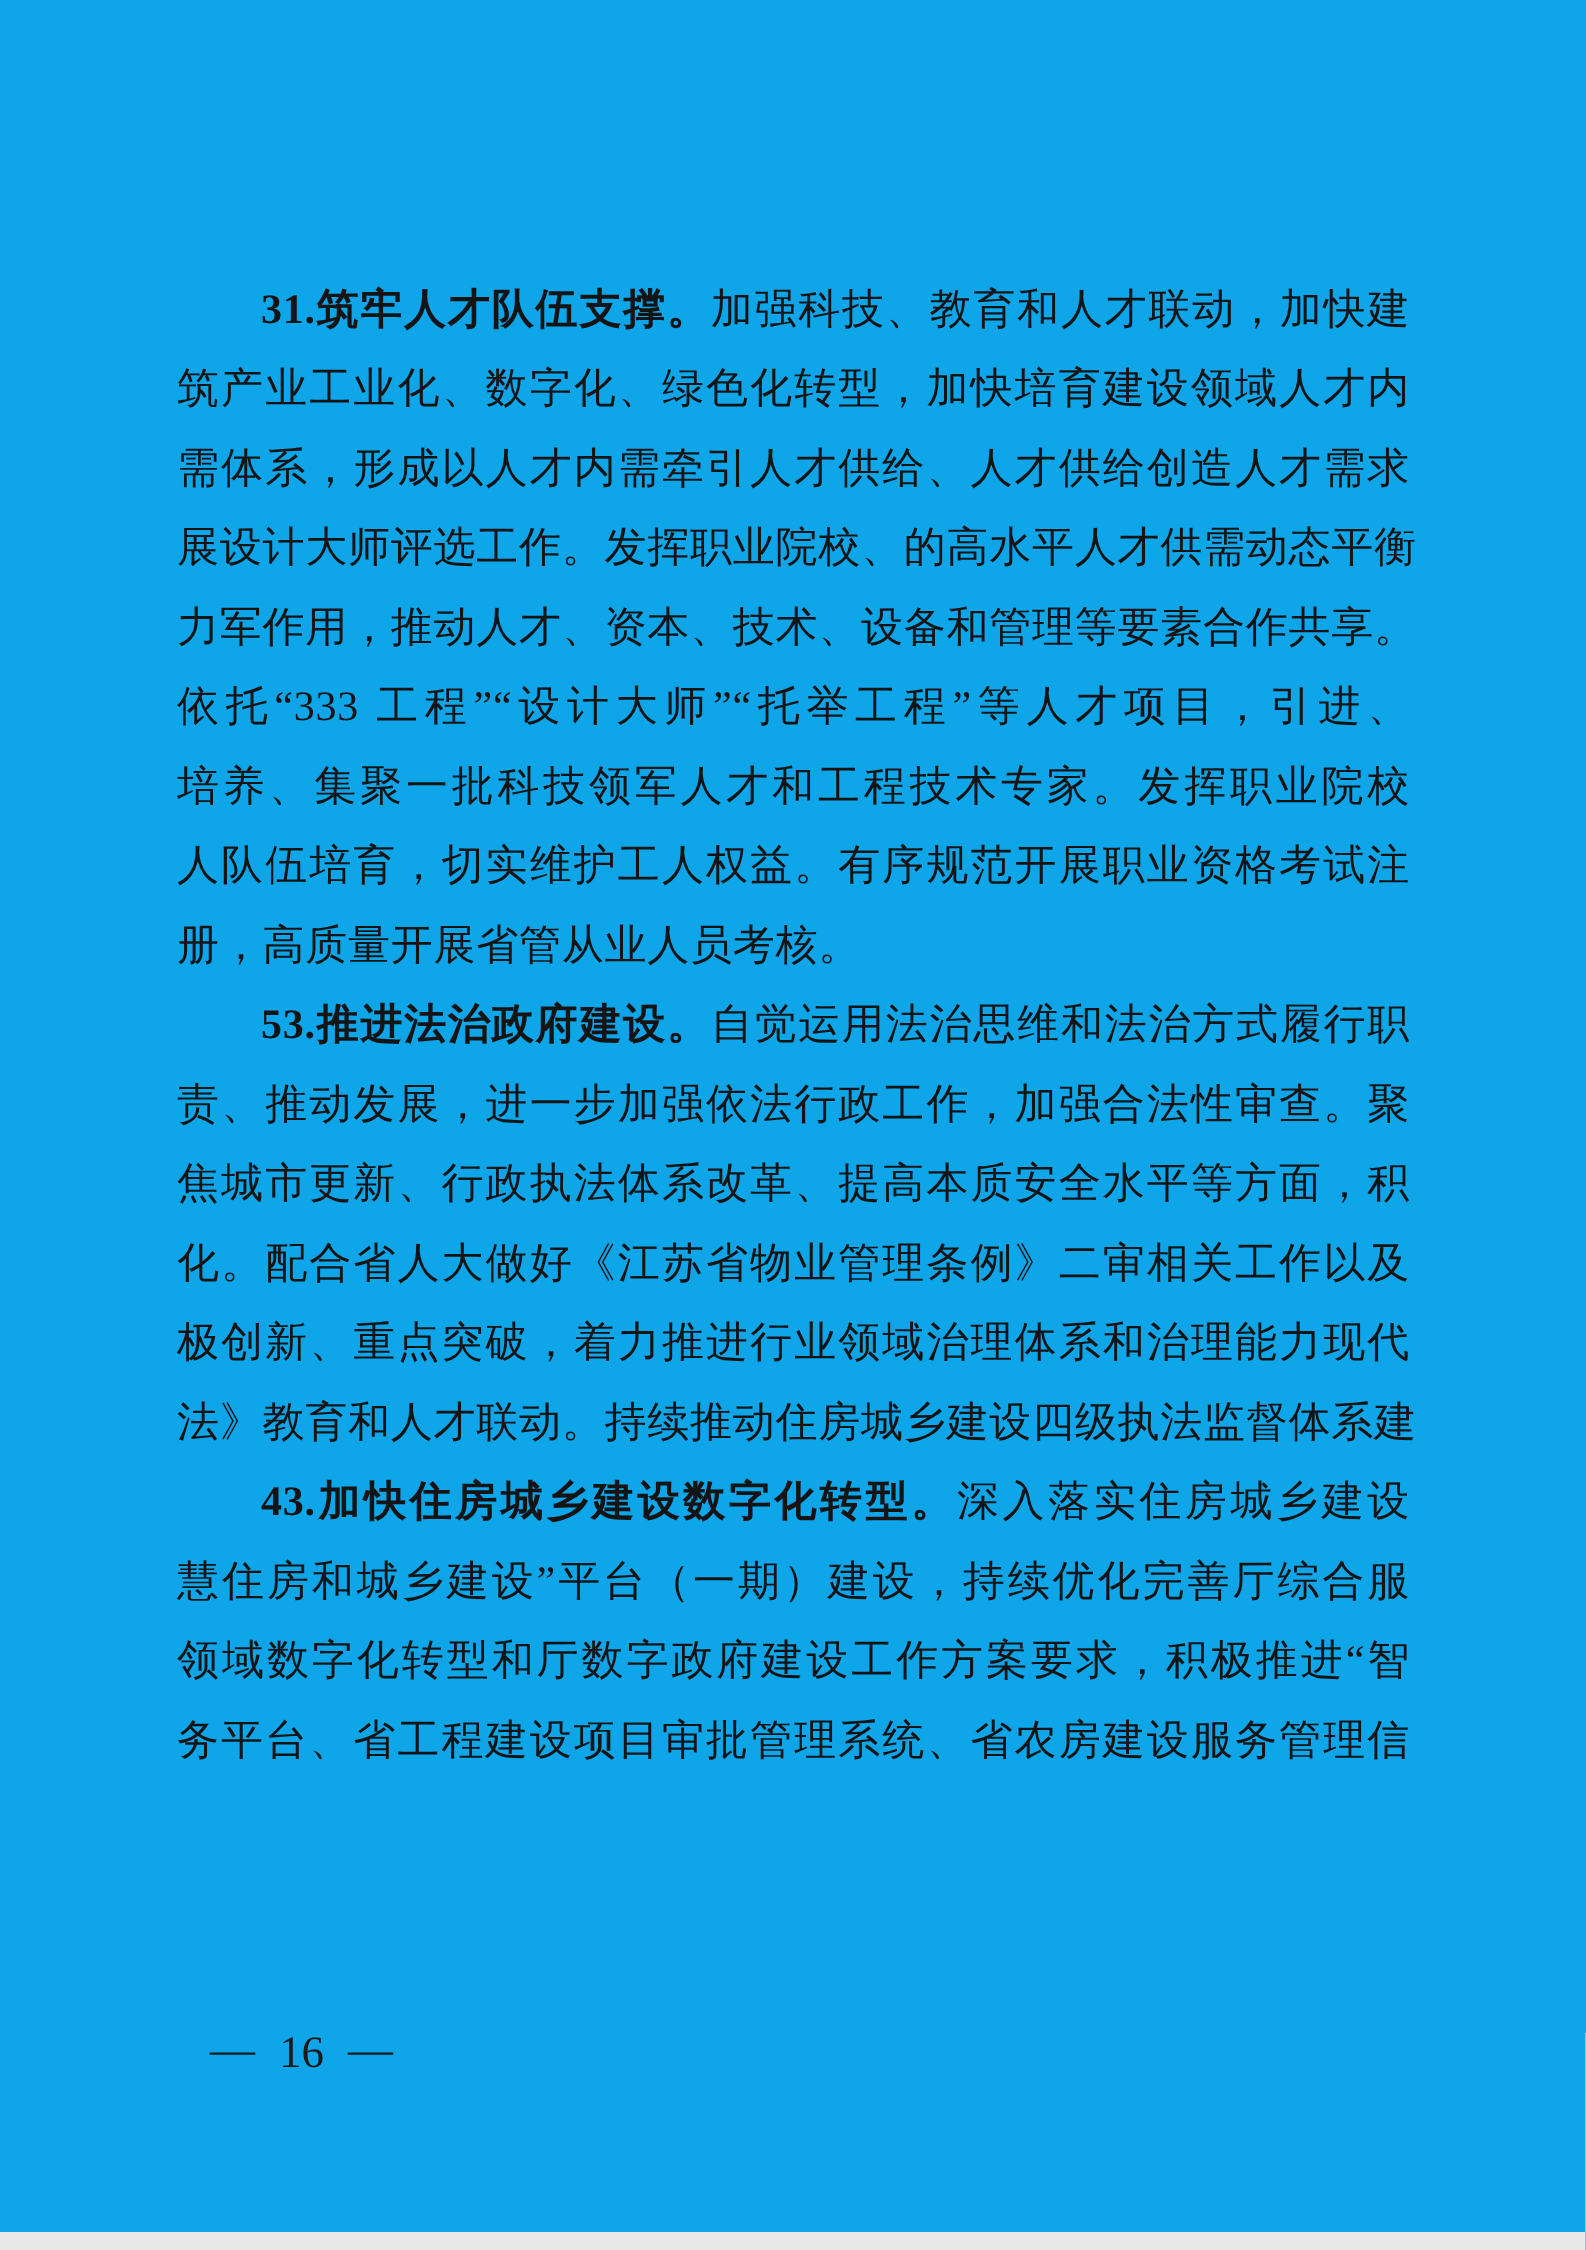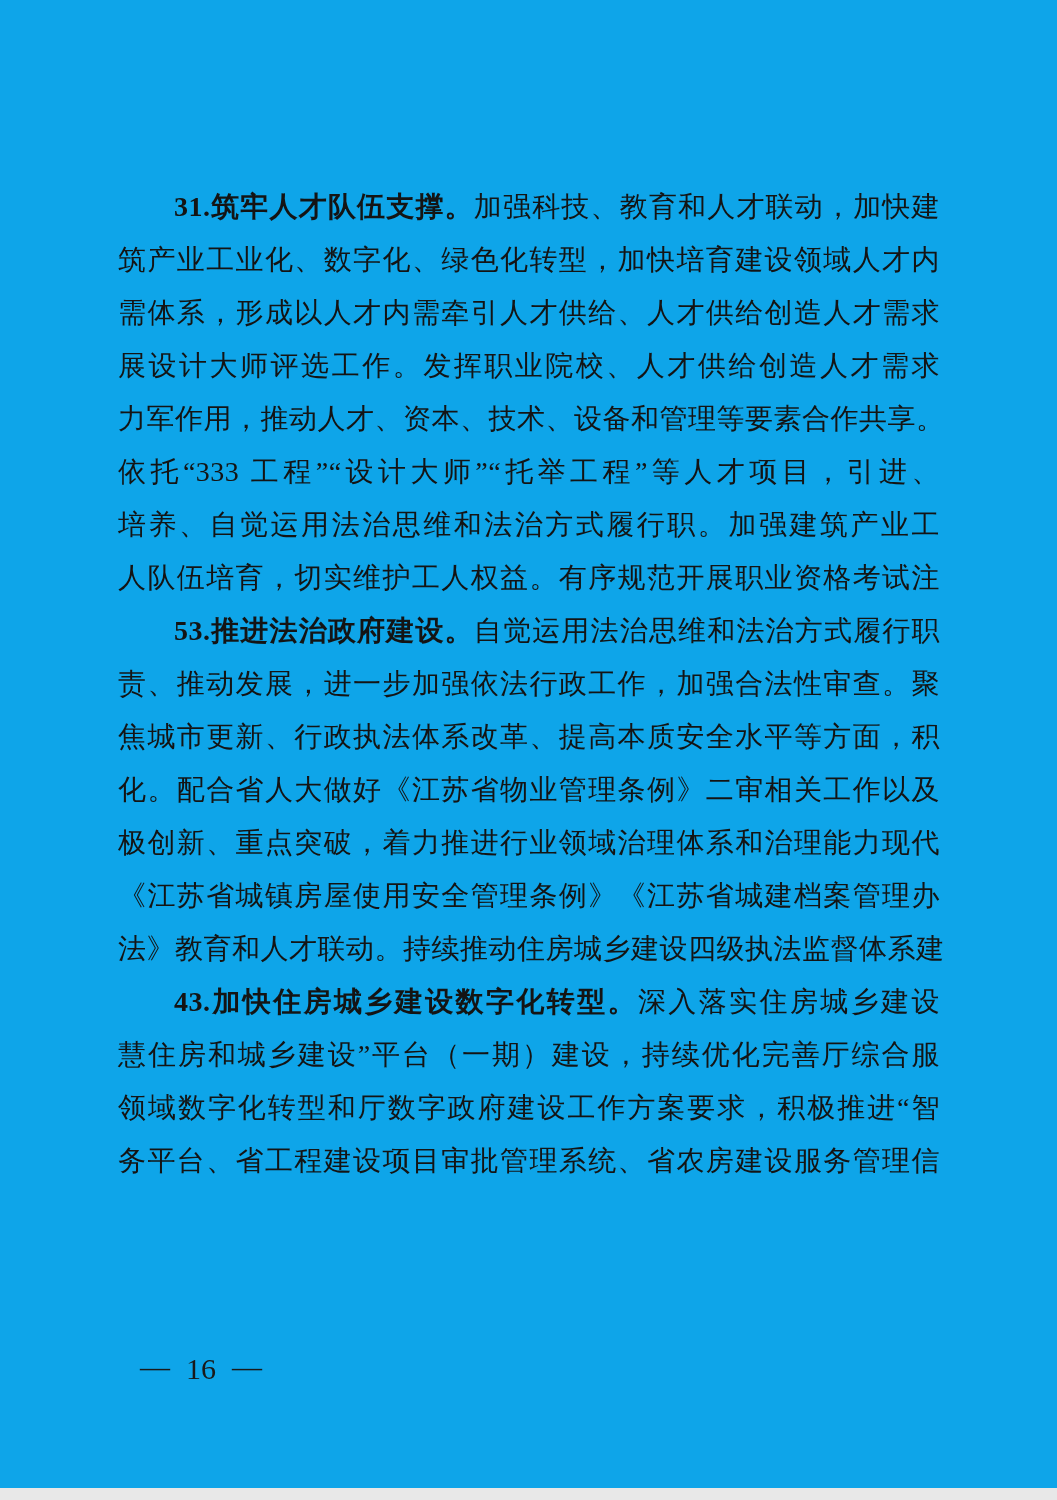--- a/index.html
+++ b/index.html
@@ -58,32 +58,32 @@
 </style>
 </head>
 <body>
 
 <div class="page">
   <div class="content">
 
     <div class="line indent"><span class="lead">31.筑牢人才队伍支撑。</span><span>加强科技、教育和人才联动，加快建</span></div>
     <div class="line">筑产业工业化、数字化、绿色化转型，加快培育建设领域人才内</div>
     <div class="line">需体系，形成以人才内需牵引人才供给、人才供给创造人才需求</div>
-    <div class="line">展设计大师评选工作。发挥职业院校、人才供给创造人才需求</div>
+    <div class="line">展设计大师评选工作。发挥职业院校、的高水平人才供需动态平衡</div>
     <div class="line">力军作用，推动人才、资本、技术、设备和管理等要素合作共享。</div>
     <div class="line">依托“333 工程”“设计大师”“托举工程”等人才项目，引进、</div>
-    <div class="line">培养、自觉运用法治思维和法治方式履行职。加强建筑产业工</div>
+    <div class="line">培养、集聚一批科技领军人才和工程技术专家。发挥职业院校</div>
     <div class="line">人队伍培育，切实维护工人权益。有序规范开展职业资格考试注</div>
+    <div class="line last">册，高质量开展省管从业人员考核。</div>
 
     <div class="line indent"><span class="lead">53.推进法治政府建设。</span><span>自觉运用法治思维和法治方式履行职</span></div>
     <div class="line">责、推动发展，进一步加强依法行政工作，加强合法性审查。聚</div>
     <div class="line">焦城市更新、行政执法体系改革、提高本质安全水平等方面，积</div>
     <div class="line">化。配合省人大做好《江苏省物业管理条例》二审相关工作以及</div>
     <div class="line">极创新、重点突破，着力推进行业领域治理体系和治理能力现代</div>
-    <div class="line">《江苏省城镇房屋使用安全管理条例》《江苏省城建档案管理办</div>
     <div class="line">法》教育和人才联动。持续推动住房城乡建设四级执法监督体系建</div>
 
     <div class="line indent"><span class="lead">43.加快住房城乡建设数字化转型。</span><span>深入落实住房城乡建设</span></div>
     <div class="line">慧住房和城乡建设”平台（一期）建设，持续优化完善厅综合服</div>
     <div class="line">领域数字化转型和厅数字政府建设工作方案要求，积极推进“智</div>
     <div class="line">务平台、省工程建设项目审批管理系统、省农房建设服务管理信</div>
 
   </div>
 
   <div class="footer">

